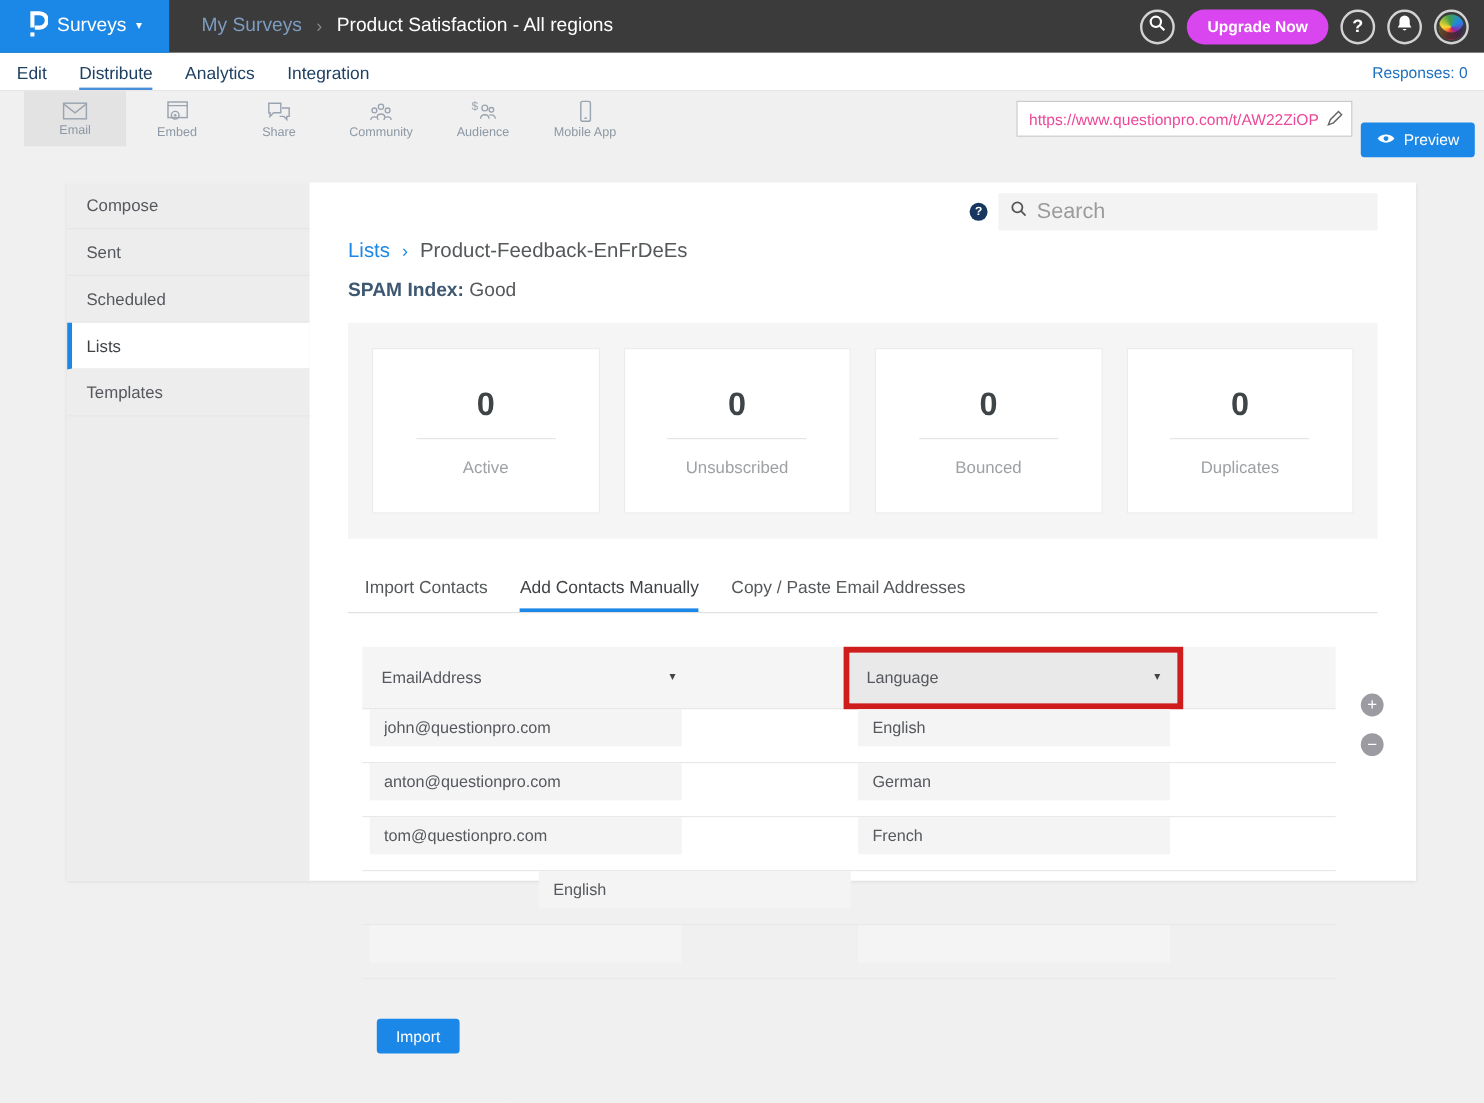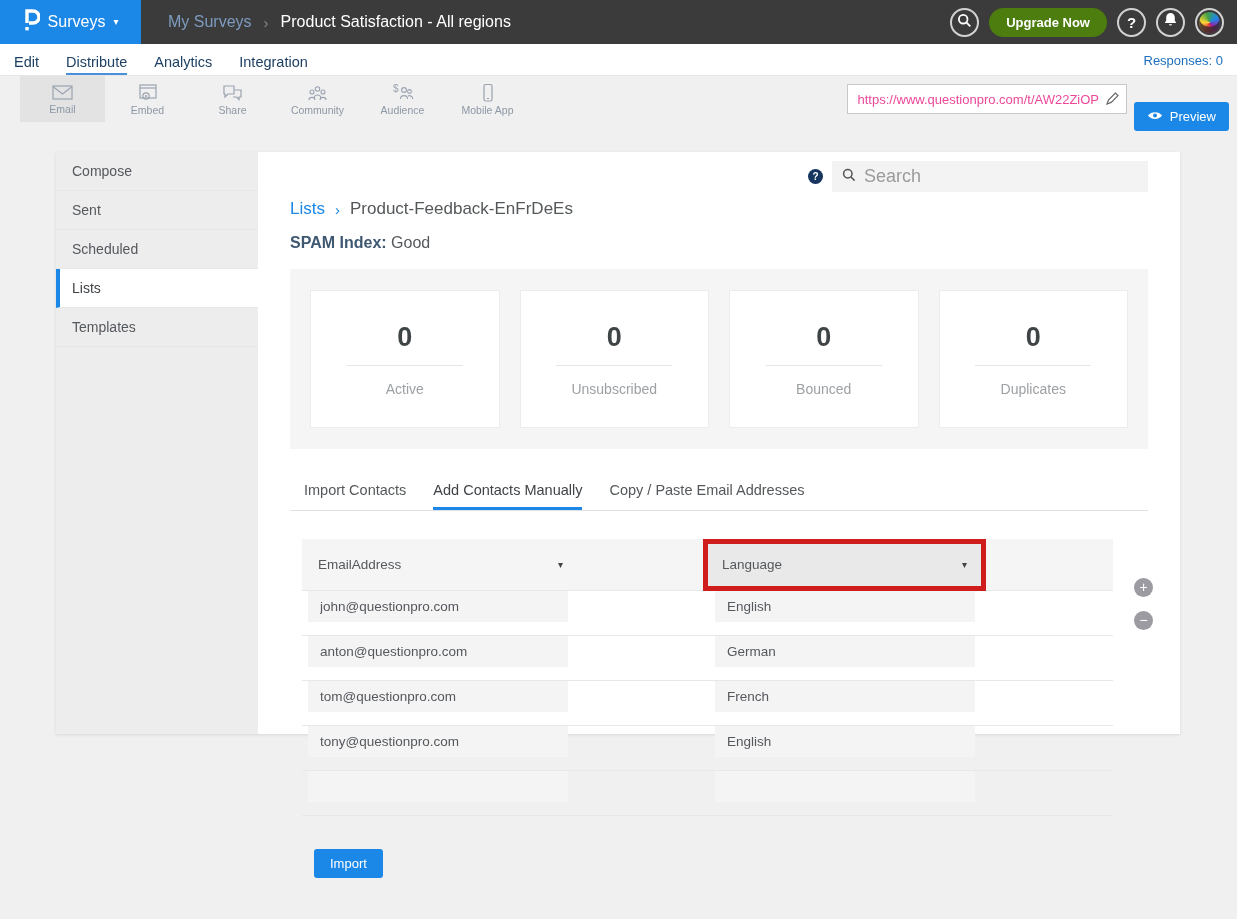--- a/index.html
+++ b/index.html
@@ -17,21 +17,21 @@
   .logo-block { width:141px; height:44px; background:#1b87e6; display:flex; align-items:center; justify-content:center; gap:8px; cursor:pointer; }
   .logo-block .product { color:#fff; font-size:16px; }
   .caret { font-size:10px; color:#fff; line-height:1; }
   .top-breadcrumb { display:flex; align-items:flex-end; margin-left:27px; font-size:16px; }
   .top-breadcrumb .parent { color:#7d9cbf; cursor:pointer; }
   .top-breadcrumb .sep { color:#8a8a8a; margin:0 12px; font-size:15px; }
   .top-breadcrumb .title { color:#ffffff; }
   .top-right { margin-left:auto; display:flex; align-items:center; gap:10px; padding-right:13px; }
   .circle-icon { width:29px; height:29px; border:2px solid #d2d2d2; border-radius:50%; display:flex; align-items:center; justify-content:center; color:#fff; cursor:pointer; }
   .circle-icon.q { font-size:15px; font-weight:bold; }
-  .upgrade-btn { height:29px; border:none; border-radius:15px; background:#4d7c0f; color:#fff; font-weight:bold; font-size:13px; padding:0 17px; cursor:pointer; font-family:inherit; }
+  .upgrade-btn { height:29px; border:none; border-radius:15px; background:#d946ef; color:#fff; font-weight:bold; font-size:13px; padding:0 17px; cursor:pointer; font-family:inherit; }
   .avatar-inner { width:21px; height:21px; border-radius:50%; background:conic-gradient(from 200deg,#e53935,#fdd835,#43a047,#1e88e5,#8e24aa,#e53935); box-shadow:inset 0 -6px 0 rgba(40,40,40,.75); }
 
   
   .subnav { height:32px; background:#fff; display:flex; align-items:flex-end; padding:0 14px; border-bottom:1px solid #e6e6e6; }
   .subnav-item { font-size:14.5px; color:#1d4063; margin-right:27px; padding-bottom:5px; cursor:pointer; }
   .subnav-item.active { border-bottom:2px solid #4a90d9; padding-bottom:3px; }
   .responses { margin-left:auto; font-size:13px; color:#1d6fbe; padding-bottom:7px; }
 
   
   .toolbar { height:46px; background:#f0f0f0; display:flex; align-items:center; padding-left:20px; }
@@ -325,21 +325,20 @@
         </div>
         <div class="data-row">
           <input class="cell-input cell-email" value="anton@questionpro.com" style="">
           <input class="cell-input cell-lang" value="German" style="">
         </div>
         <div class="data-row">
           <input class="cell-input cell-email" value="tom@questionpro.com" style="">
           <input class="cell-input cell-lang" value="French" style="">
         </div>
         <div class="data-row">
-          <input class="cell-input cell-email" value="tony@questionpro.com" style="">
           <input class="cell-input cell-lang" value="English" style="">
         </div>
         <div class="data-row">
           <input class="cell-input cell-email" value="" style="">
           <input class="cell-input cell-lang" value="" style="">
         </div>
 
         <button class="upload-btn">Import</button>
       </div>
 

